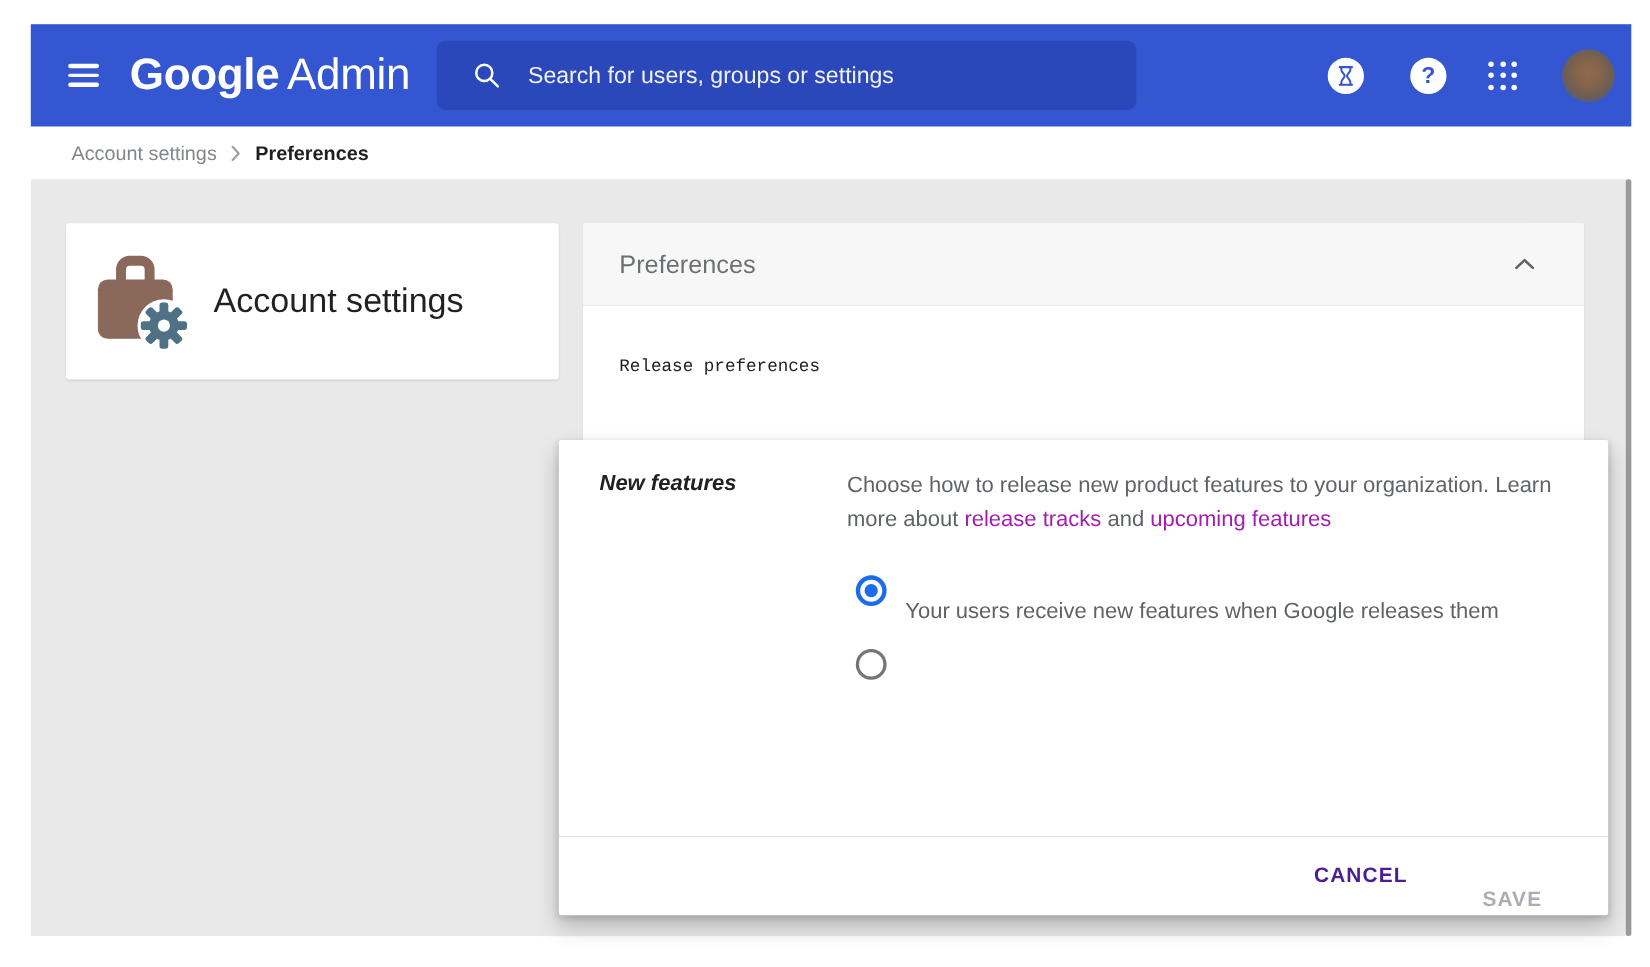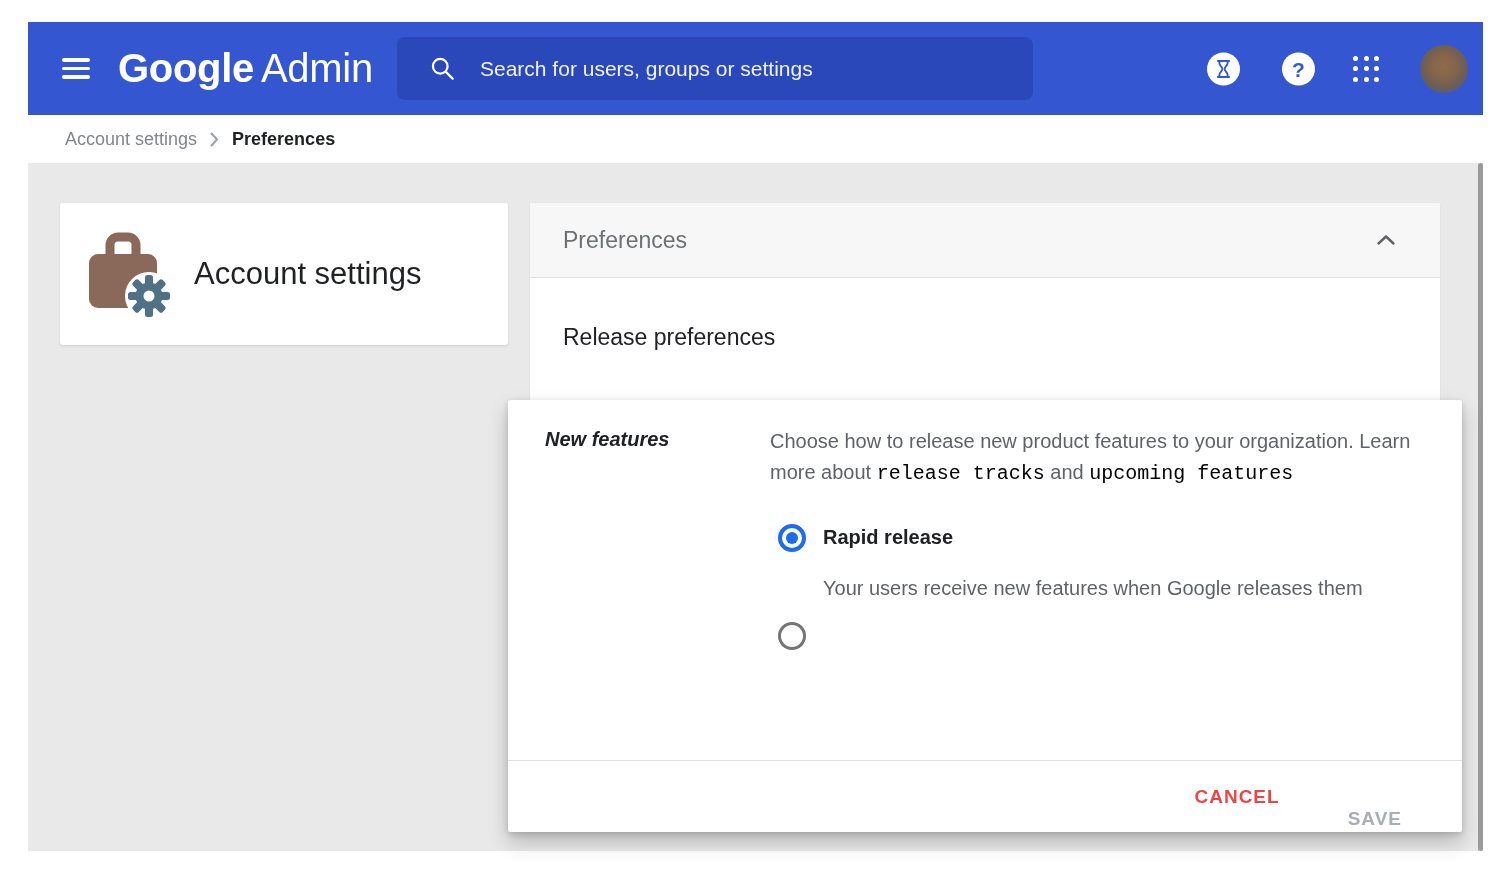--- a/index.html
+++ b/index.html
@@ -78,33 +78,33 @@
     position:absolute; left:502px; top:40px; width:910px; height:565px;
     background:#fff; border-radius:2px; box-shadow:0 1px 2px rgba(0,0,0,0.08);
   }
   .panel-header {
     height:75px; background:#f7f7f7; border-bottom:1px solid #e2e2e2;
     display:flex; align-items:center; justify-content:space-between;
     padding:0 44px 0 33px; cursor:pointer; border-radius:2px 2px 0 0;
   }
   .panel-header .panel-title { font-size:23px; color:#6c7073; }
   .panel-body { padding:46px 33px 0 33px; }
-  .section-title { font-size:23px; color:#202124; }
+  .section-title { font-size:16px; color:#202124;font-family:Liberation Mono, monospace; }
 
   
   .dialog {
     position:absolute; left:480px; top:237px; width:954px; height:432px;
     background:#fff; border-radius:2px; z-index:5;
     box-shadow:0 10px 20px rgba(0,0,0,0.22), 0 2px 6px rgba(0,0,0,0.15);
   }
   .dialog-body { display:flex; padding:26px 42px 0 37px; }
   .setting-label { width:225px; flex:0 0 225px; font-size:20px; font-weight:700; color:#202124; padding-top:2px;font-style:italic; }
   .desc-col { width:645px; }
   .description { font-size:20px; line-height:31px; color:#5f6368; }
-  .description a { color:#000000; text-decoration:none; cursor:pointer;font-family:Liberation Mono, monospace; }
+  .description a { color:#a21caf; text-decoration:none; cursor:pointer; }
 
   .radio-group { margin-top:33px; margin-left:8px; }
   .radio-row { display:flex; gap:17px; margin-bottom:16px; cursor:pointer; }
   .radio-circle {
     flex:0 0 28px; width:28px; height:28px; border-radius:50%; margin-top:2px;
     position:relative;
   }
   .radio-circle.selected { border:4px solid #1c6ceb; }
   .radio-circle.selected::after {
     content:""; position:absolute; left:50%; top:50%; transform:translate(-50%,-50%);
@@ -116,21 +116,21 @@
 
   .dialog-footer {
     position:absolute; left:0; right:0; bottom:0; height:72px;
     border-top:1px solid #e0e0e0;
     display:flex; align-items:center; justify-content:flex-end; padding-right:56px;
   }
   .dlg-btn {
     background:none; border:none; font-family:"Liberation Sans", sans-serif;
     font-size:19px; font-weight:700; letter-spacing:1px; cursor:pointer; padding:8px 4px;
   }
-  .btn-cancel { color:#ef4444; }
+  .btn-cancel { color:#4c1d95; }
   .btn-save { color:#a9aeb4; margin-left:60px; cursor:default;margin-top:44px; }
 </style>
 </head>
 <body>
 
 <div class="app">
 
   <div class="topbar">
     <div class="hamburger">
       <span></span>
@@ -230,21 +230,20 @@
     <div class="dialog">
       <div class="dialog-body">
         <div class="setting-label">New features</div>
         <div class="desc-col">
           <div class="description"><span>Choose how to release new product features to your organization. Learn more about </span><a>release tracks</a><span> and </span><a>upcoming features</a></div>
 
           <div class="radio-group">
             <div class="radio-row">
               <div class="radio-circle selected"></div>
               <div>
-                <div class="radio-label">Rapid release</div>
                 <div class="radio-desc">Your users receive new features when Google releases them</div>
               </div>
             </div>
             <div class="radio-row">
               <div class="radio-circle unselected"></div>
               <div>
               </div>
             </div>
           </div>
         </div>

